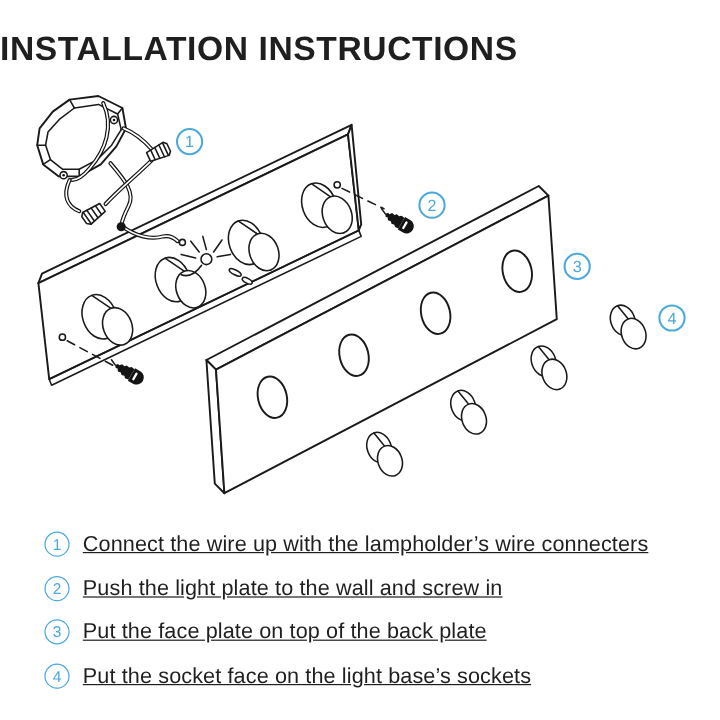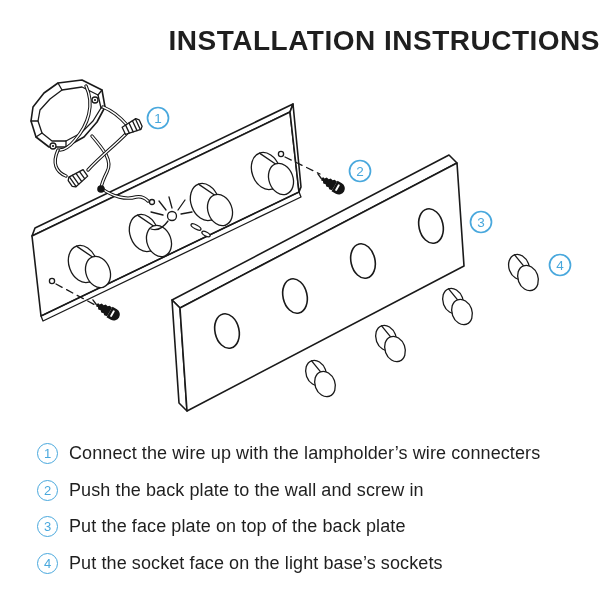--- a/index.html
+++ b/index.html
@@ -1,35 +1,35 @@
 <!DOCTYPE html>
 <html><head>
 <meta charset="utf-8">
 <style>
   html,body{margin:0;padding:0;background:#fff;}
   body{width:600px;height:600px;font-family:"Liberation Sans", sans-serif;}
   .stage{position:relative;width:600px;height:600px;background:#fff;overflow:hidden;}
-  .title{position:absolute;top:25px;left:0;width:600px;margin:0;text-align:right;
+  .title{position:absolute;top:25px;left:0;width:600px;margin:0;text-align:left;
          font-size:28px;font-weight:600;letter-spacing:.5px;color:#1f1f1f;}
   svg.diagram{position:absolute;left:0;top:0;width:600px;height:600px;}
   .lnt{fill:none;stroke:#1a1a1a;stroke-width:1.3;stroke-linejoin:round;stroke-linecap:round;}
   .fw{fill:#fff;stroke:#1a1a1a;stroke-width:1.6;stroke-linejoin:round;}
   .fwt{fill:#fff;stroke:#1a1a1a;stroke-width:1.3;stroke-linejoin:round;}
   .mask{fill:#fff;stroke:none;}
   .blk{fill:#141414;stroke:none;}
   .wire-u{fill:none;stroke:#141414;stroke-width:3.4;stroke-linecap:round;}
   .wire-o{fill:none;stroke:#fff;stroke-width:1.4;stroke-linecap:round;}
   .dash{fill:none;stroke:#1a1a1a;stroke-width:1.3;stroke-dasharray:7 5;stroke-linecap:round;}
   .co-c{fill:#fff;stroke:#49a8dd;stroke-width:1.7;}
   .co-t{fill:#49a8dd;font-size:13.5px;font-family:"Liberation Sans",sans-serif;text-anchor:middle;}
   .steps{position:absolute;left:37px;top:0;width:560px;}
   .step{position:absolute;left:0;display:flex;align-items:center;gap:11px;}
   .step-num{flex:0 0 auto;width:19px;height:19px;border:1.6px solid #49a8dd;border-radius:50%;
             color:#49a8dd;font-size:13px;display:flex;align-items:center;justify-content:center;line-height:1;}
-  .step-text{font-size:18px;color:#1f1f1f;white-space:nowrap;letter-spacing:.1px;}
+  .step-text{font-size:18px;color:#1f1f1f;white-space:nowrap;letter-spacing:.1px;text-decoration:underline;}
 </style>
 </head>
 <body>
 
 <div class="stage">
 
   <h1 class="title">INSTALLATION INSTRUCTIONS</h1>
 
   <svg class="diagram" viewBox="0 0 600 600">
     <defs>
@@ -166,21 +166,21 @@
     </g>
   </svg>
 
   <div class="steps">
     <div class="step" style="top:443px;">
       <span class="step-num">1</span>
       <span class="step-text">Connect the wire up with the lampholder’s wire connecters</span>
     </div>
     <div class="step" style="top:480px;">
       <span class="step-num">2</span>
-      <span class="step-text">Push the back plate to the wall and screw in</span>
+      <span class="step-text">Push the light plate to the wall and screw in</span>
     </div>
     <div class="step" style="top:516px;">
       <span class="step-num">3</span>
       <span class="step-text">Put the face plate on top of the back plate</span>
     </div>
     <div class="step" style="top:553px;">
       <span class="step-num">4</span>
       <span class="step-text">Put the socket face on the light base’s sockets</span>
     </div>
   </div>

